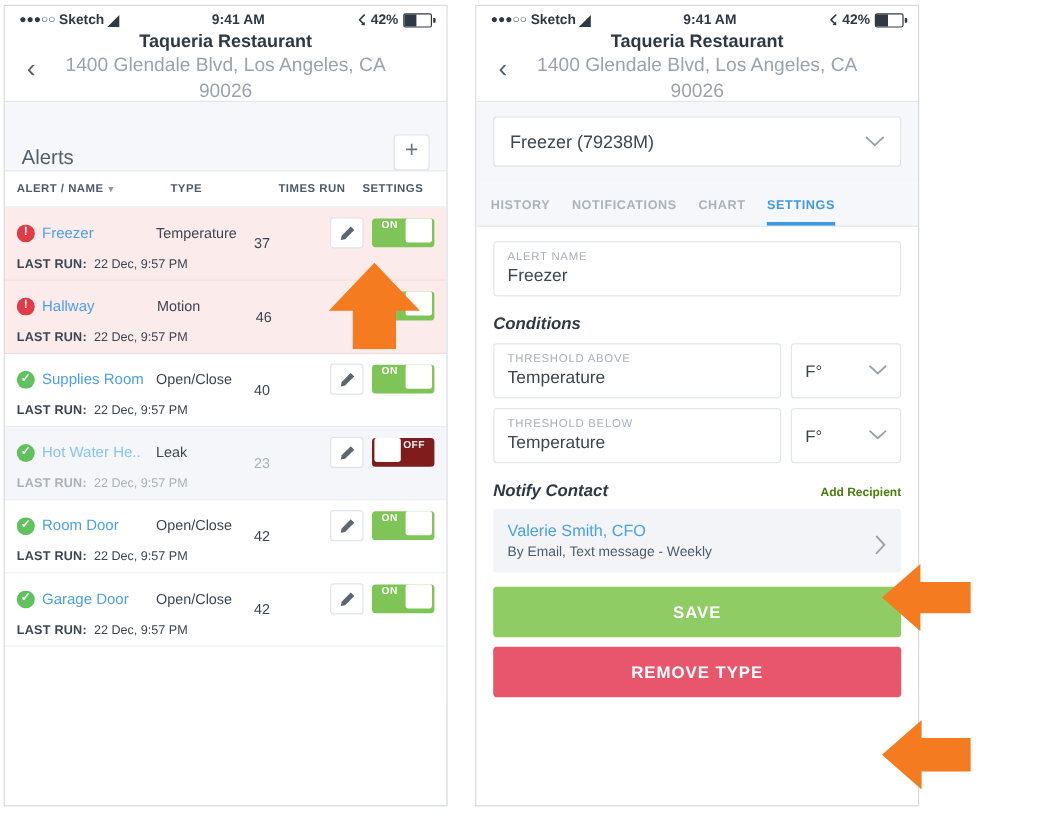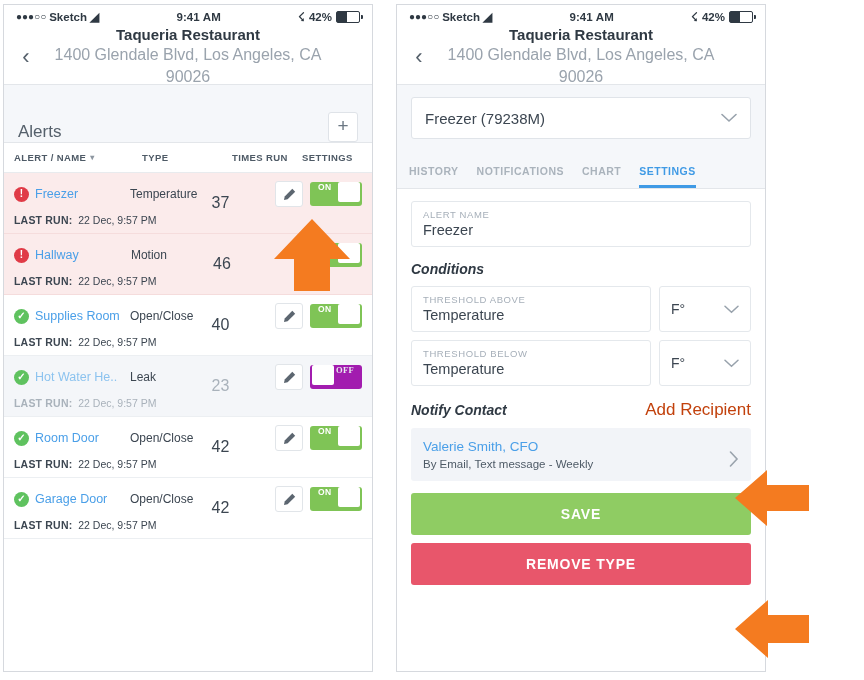--- a/index.html
+++ b/index.html
@@ -170,21 +170,21 @@
     display: flex;
     align-items: center;
     gap: 6px;
     font-size: 12.5px;
     color: #4a9fe8;
     white-space: nowrap;
     overflow: hidden;
   }
   .row-name.dim { color: #8cc3ef; }
   .row-type   { width: 90px; font-size: 12px; color:#3c4651; }
-  .row-times  { width: 70px; font-size: 16px; color:#3c4651;margin-top:17px; }
+  .row-times  { width: 70px; font-size: 12px; color:#3c4651;margin-top:17px; }
   .row-times.dim { color:#a9b2bb; }
   .row-actions{ flex:1; display:flex; align-items:center; gap:7px; }
 
   .ico {
     width: 15px; height: 15px;
     border-radius: 50%;
     flex: 0 0 auto;
     display: flex;
     align-items: center;
     justify-content: center;
@@ -213,21 +213,21 @@
   .toggle {
     width: 52px; height: 24px;
     border-radius: 3px;
     display: flex;
     align-items: flex-start;
     cursor: pointer;
     box-sizing: border-box;
     position: relative;
   }
   .toggle.on  { background: #7fc456; justify-content: flex-end; }
-  .toggle.off { background: #a21caf; justify-content: flex-start; font-family: Liberation Serif, serif; }
+  .toggle.off { background: #7f1d1d; justify-content: flex-start; }
   .toggle .knob {
     width: 22px; height: 20px;
     background: #fff;
     border-radius: 2px;
     margin: 0 2px;
     flex: 0 0 auto;
   }
   .toggle .lbl {
     position: absolute;
     font-size: 8.5px;
@@ -332,23 +332,23 @@
   }
   .unit .uval { flex:1; font-size: 14px; color:#3c4651; }
 
   .notify-head {
     display: flex;
     align-items: baseline;
     margin: 14px 0 8px 0;
   }
   .notify-head .sec-title { margin:0; flex:1; }
   .add-recipient {
-    font-size: 17px;
-    font-weight: normal;
-    color: #c2410c;
+    font-size: 10px;
+    font-weight: bold;
+    color: #4d7c0f;
     cursor: pointer;
   }
 
   .contact {
     background: #f2f4f8;
     border-radius: 3px;
     padding: 10px 12px 11px 12px;
     display: flex;
     align-items: flex-end;
     cursor: pointer;

